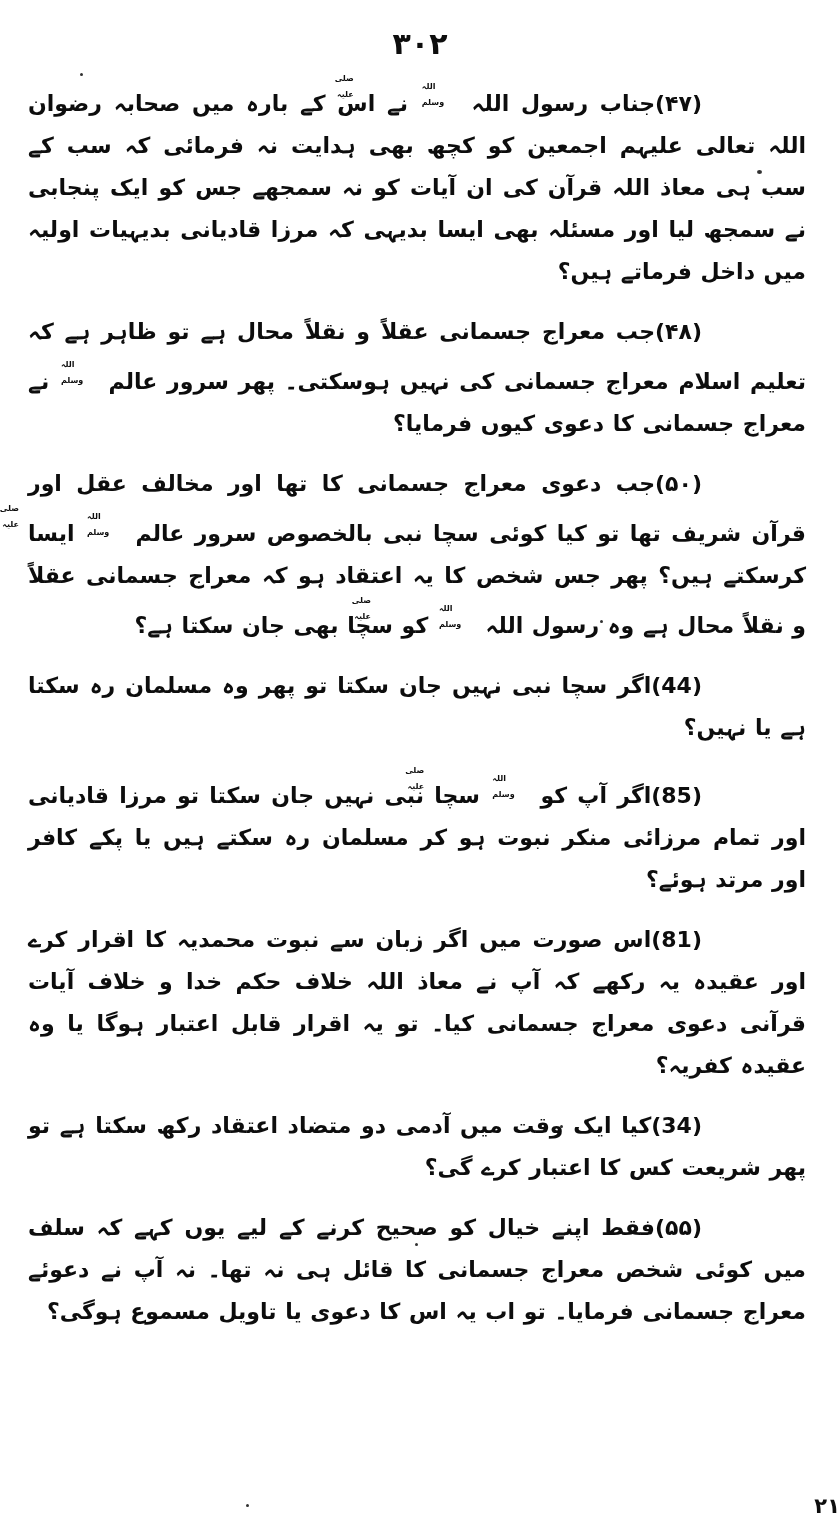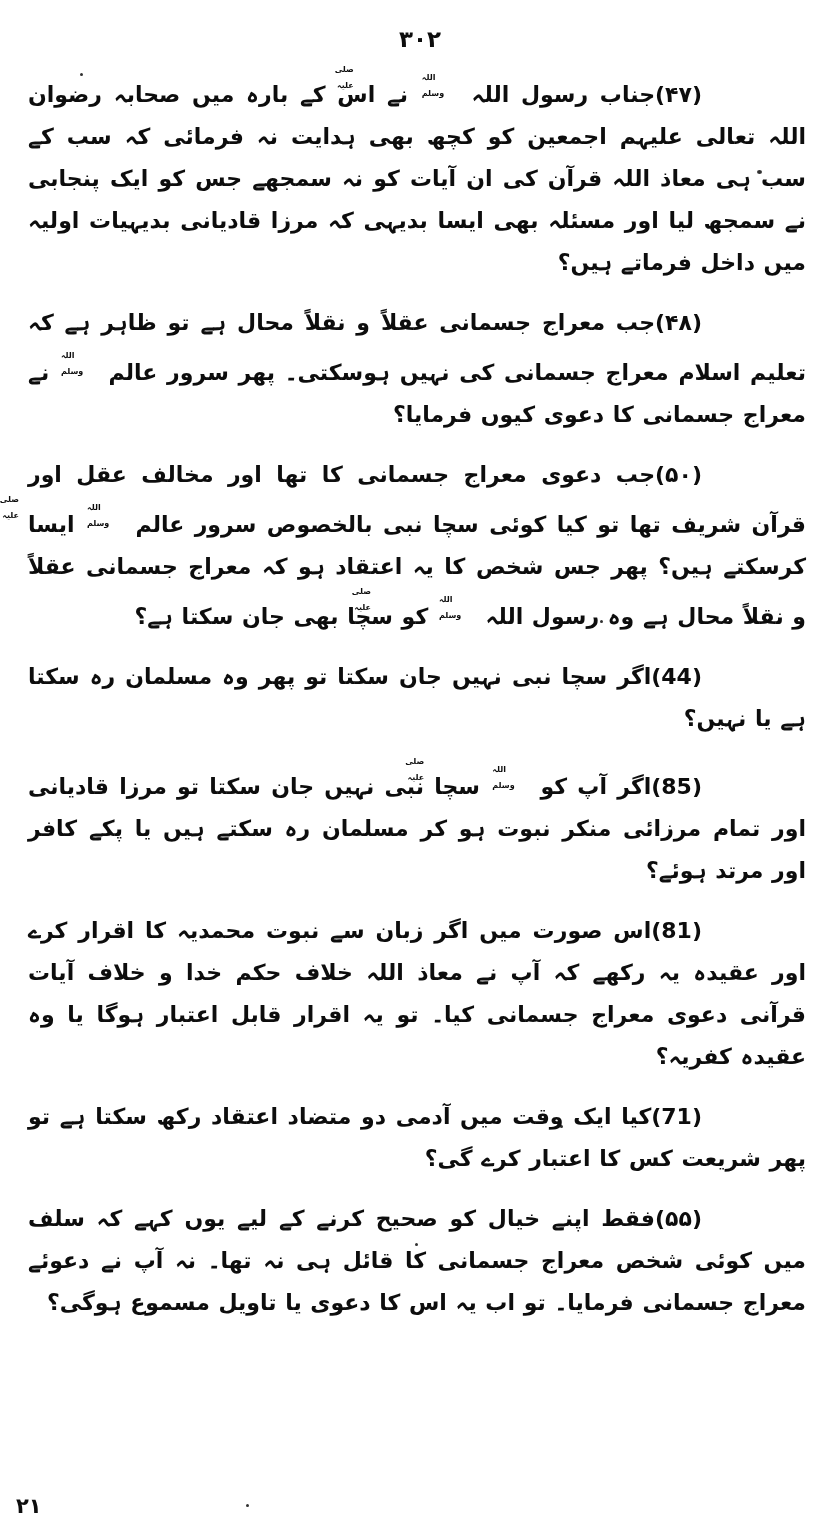--- a/index.html
+++ b/index.html
@@ -15,21 +15,21 @@
     background:var(--paper);
     overflow:hidden;
     direction:rtl;
     font-family:"DejaVu Sans", sans-serif;
     font-weight:bold;
     color:var(--ink);
   }
   .page-num-top{
     padding-top:26px;
     text-align:center;
-    font-size:23px;
+    font-size:30px;
     letter-spacing:3px;
     direction:ltr;
   }
   .content{
     padding:14px 34px 0 28px;
   }
   .para{
     font-size:22px;
     line-height:42px;
     text-align:justify;
@@ -51,21 +51,21 @@
     vertical-align:6px;
     margin:0 2px;
     font-weight:bold;
   }
   .saw span{display:block;}
   .page-num-bottom{
     position:absolute;
     bottom:22px;
     left:16px;
     right:0;
-    text-align:left;
+    text-align:right;
     font-size:21px;
     letter-spacing:2px;
     direction:ltr;
   }
   
   .speck{
     position:absolute;
     background:var(--ink);
     border-radius:50%;
     opacity:.85;
@@ -79,21 +79,21 @@
   <div class="page-num-top">۳۰۲</div>
 
   <main class="content">
 
       <div class="para"><span class="pnum">(۴۷)</span>جناب رسول اللہ <span class="saw"><span>صلی اللہ</span><span>علیہ وسلم</span></span> نے اس کے بارہ میں صحابہ رضوان اللہ تعالی علیہم اجمعین کو کچھ بھی ہدایت نہ فرمائی کہ سب کے سب ہی معاذ اللہ قرآن کی ان آیات کو نہ سمجھے جس کو ایک پنجابی نے سمجھ لیا اور مسئلہ بھی ایسا بدیہی کہ مرزا قادیانی بدیہیات اولیہ میں داخل فرماتے ہیں؟</div>
       <div class="para"><span class="pnum">(۴۸)</span>جب معراج جسمانی عقلاً و نقلاً محال ہے تو ظاہر ہے کہ تعلیم اسلام معراج جسمانی کی نہیں ہوسکتی۔ پھر سرور عالم <span class="saw"><span>صلی اللہ</span><span>علیہ وسلم</span></span> نے معراج جسمانی کا دعوی کیوں فرمایا؟</div>
       <div class="para"><span class="pnum">(۵۰)</span>جب دعوی معراج جسمانی کا تھا اور مخالف عقل اور قرآن شریف تھا تو کیا کوئی سچا نبی بالخصوص سرور عالم <span class="saw"><span>صلی اللہ</span><span>علیہ وسلم</span></span> ایسا کرسکتے ہیں؟ پھر جس شخص کا یہ اعتقاد ہو کہ معراج جسمانی عقلاً و نقلاً محال ہے وہ رسول اللہ <span class="saw"><span>صلی اللہ</span><span>علیہ وسلم</span></span> کو سچا بھی جان سکتا ہے؟</div>
       <div class="para"><span class="pnum">(44)</span>اگر سچا نبی نہیں جان سکتا تو پھر وہ مسلمان رہ سکتا ہے یا نہیں؟</div>
       <div class="para"><span class="pnum">(85)</span>اگر آپ کو <span class="saw"><span>صلی اللہ</span><span>علیہ وسلم</span></span> سچا نبی نہیں جان سکتا تو مرزا قادیانی اور تمام مرزائی منکر نبوت ہو کر مسلمان رہ سکتے ہیں یا پکے کافر اور مرتد ہوئے؟</div>
       <div class="para"><span class="pnum">(81)</span>اس صورت میں اگر زبان سے نبوت محمدیہ کا اقرار کرے اور عقیدہ یہ رکھے کہ آپ نے معاذ اللہ خلاف حکم خدا و خلاف آیات قرآنی دعوی معراج جسمانی کیا۔ تو یہ اقرار قابل اعتبار ہوگا یا وہ عقیدہ کفریہ؟</div>
-      <div class="para"><span class="pnum">(71)</span>کیا ایک وقت میں آدمی دو متضاد اعتقاد رکھ سکتا ہے تو پھر شریعت کس کا اعتبار کرے گی؟</div>
+      <div class="para"><span class="pnum">(34)</span>کیا ایک وقت میں آدمی دو متضاد اعتقاد رکھ سکتا ہے تو پھر شریعت کس کا اعتبار کرے گی؟</div>
       <div class="para"><span class="pnum">(۵۵)</span>فقط اپنے خیال کو صحیح کرنے کے لیے یوں کہے کہ سلف میں کوئی شخص معراج جسمانی کا قائل ہی نہ تھا۔ نہ آپ نے دعوئے معراج جسمانی فرمایا۔ تو اب یہ اس کا دعوی یا تاویل مسموع ہوگی؟</div>
     </main>
 
   <div class="speck" style="right:78px;top:170px;width:5px;height:4px;"></div>
   <div class="speck" style="left:80px;top:73px;width:3px;height:3px;"></div>
   <div class="speck" style="left:415px;top:1243px;width:3px;height:3px;"></div>
   <div class="speck" style="left:600px;top:620px;width:3px;height:3px;"></div>
   <div class="speck" style="left:560px;top:1125px;width:3px;height:3px;"></div>
   <div class="speck" style="left:246px;top:1504px;width:3px;height:3px;"></div>
 

